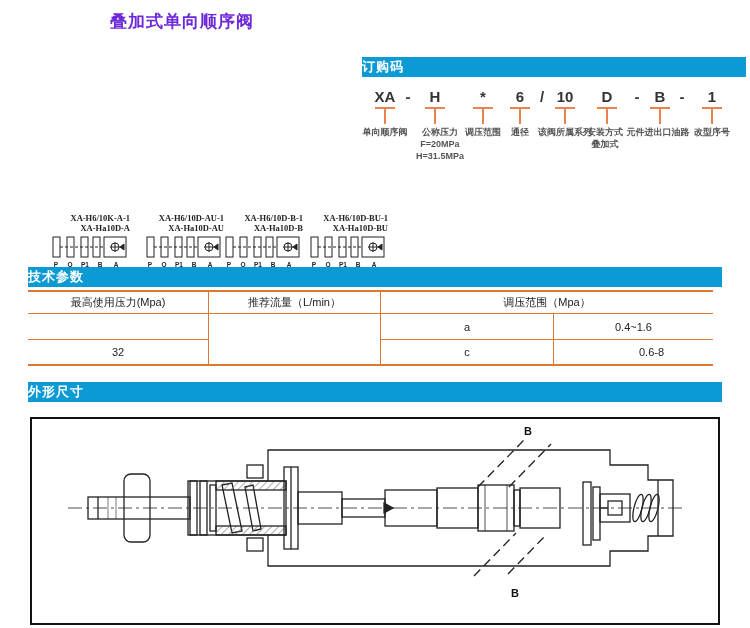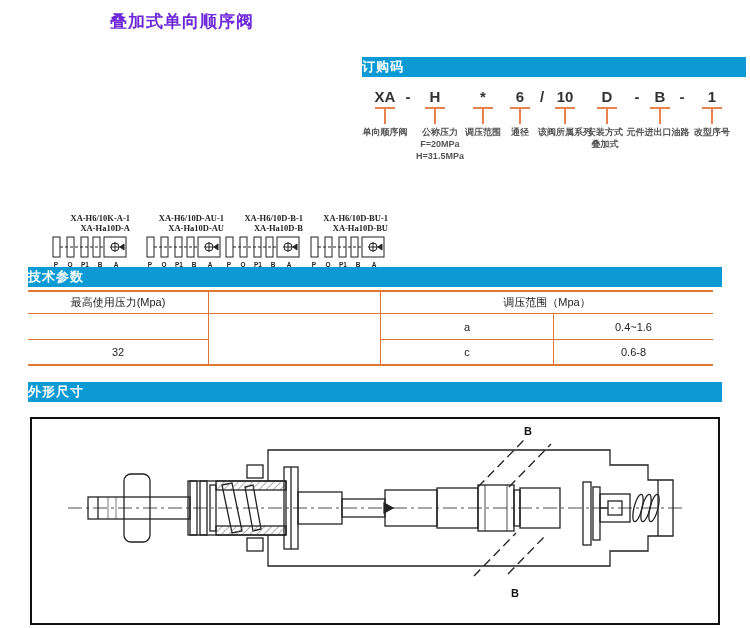--- a/index.html
+++ b/index.html
@@ -223,27 +223,28 @@
   <div class="tline" style="left:0;top:23px;width:685px;height:1px"></div>
   <div class="tline" style="left:0;top:49px;width:180px;height:1px"></div>
   <div class="tline" style="left:352px;top:49px;width:333px;height:1px"></div>
   <div class="tline" style="left:0;top:74px;width:685px;height:2px"></div>
 
   <div class="tline" style="left:180px;top:0;width:1px;height:76px"></div>
   <div class="tline" style="left:352px;top:0;width:1px;height:76px"></div>
   <div class="tline" style="left:525px;top:23px;width:1px;height:53px"></div>
 
   <div class="tcell" style="left:0;top:2px;width:180px;height:21px">最高使用压力(Mpa)</div>
+  <div class="tcell" style="left:181px;top:2px;width:171px;height:21px">推荐流量（L/min）</div>
   <div class="tcell" style="left:353px;top:2px;width:332px;height:21px">调压范围（Mpa）</div>
 
   <div class="tcell" style="left:0;top:50px;width:180px;height:24px">32</div>
   <div class="tcell" style="left:353px;top:24px;width:172px;height:25px">a</div>
   <div class="tcell" style="left:353px;top:50px;width:172px;height:24px">c</div>
   <div class="tcell" style="left:526px;top:24px;width:159px;height:25px">0.4~1.6</div>
-  <div class="tcell" style="left:526px;top:50px;width:159px;height:24px">0.6-8</div>
+  <div class="tcell" style="left:544px;top:50px;width:159px;height:24px">0.6-8</div>
 </div>
 
 <div class="abs bluebar bar-dim">外形尺寸</div>
 
 <div class="abs draw-box">
   <svg width="686" height="201" viewBox="0 0 686 201">
     <defs>
       <pattern id="hatch" width="5" height="5" patternUnits="userSpaceOnUse" patternTransform="rotate(45)">
         <line x1="0" y1="0" x2="0" y2="5" stroke="#777" stroke-width="1.2"></line>
       </pattern>

